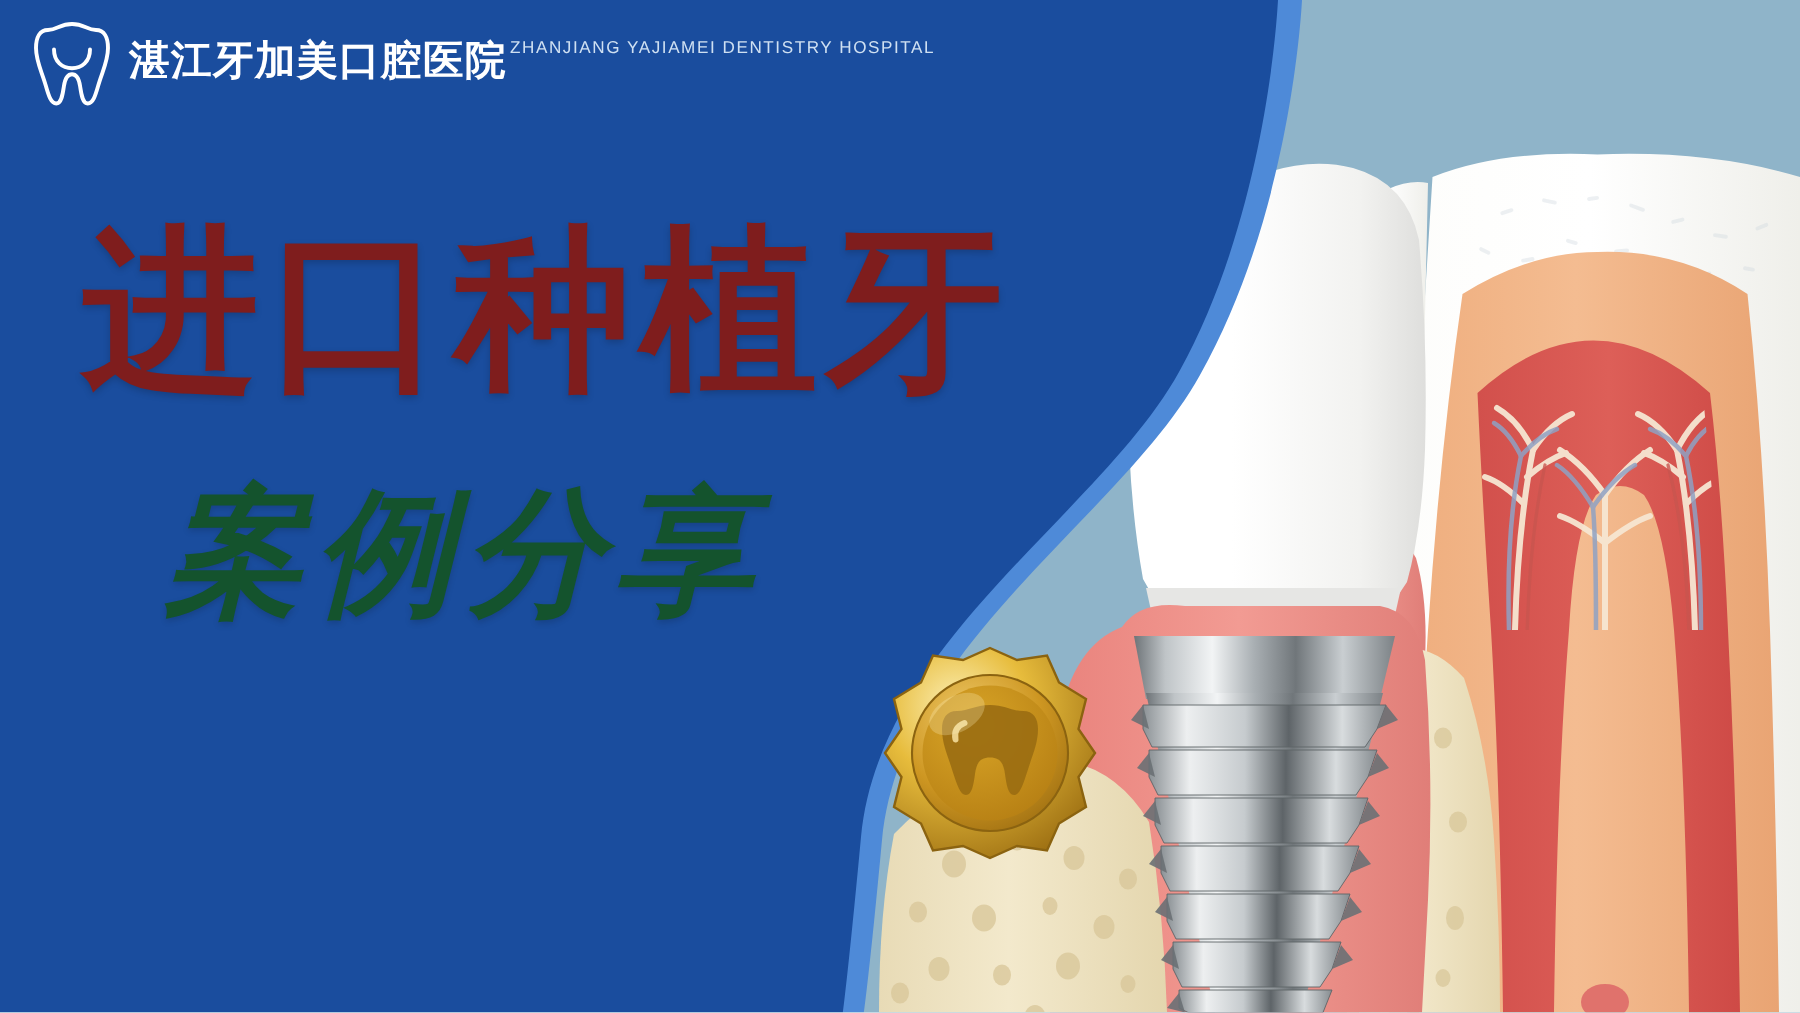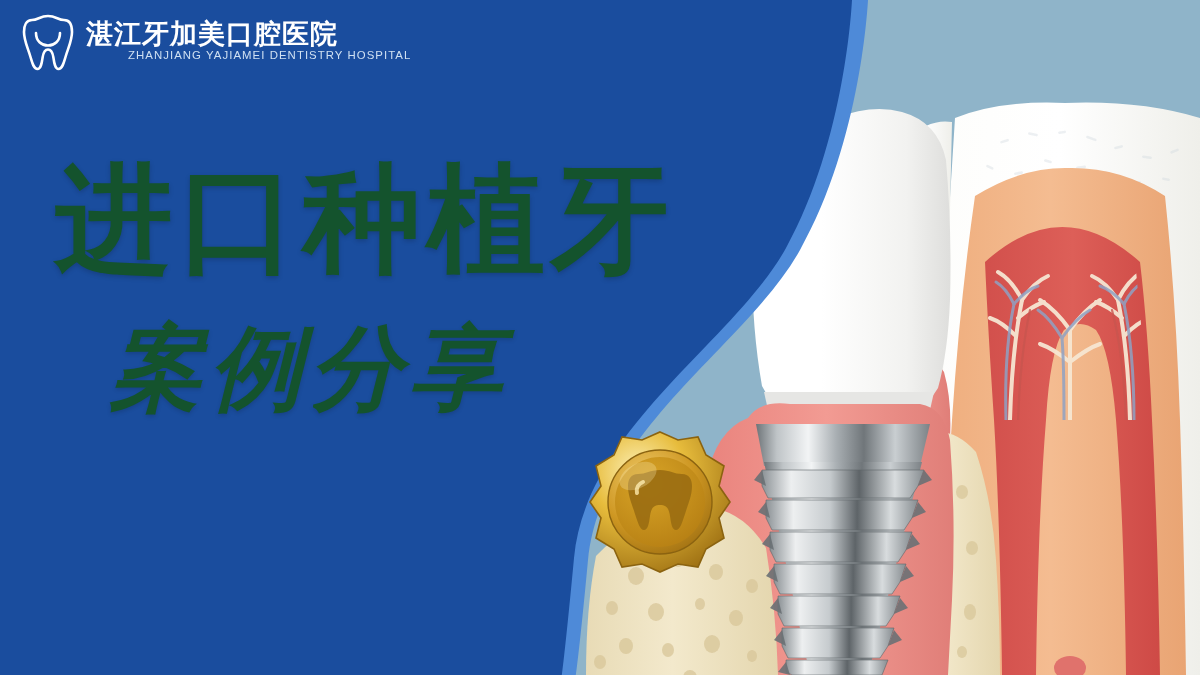--- a/index.html
+++ b/index.html
@@ -20,35 +20,35 @@
   
   .bluepanel{position:absolute;top:0;left:0;width:1200px;height:675px;}
 
   
   .logo-wrap{
     position:absolute;left:22px;top:10px;
     display:flex;align-items:center;gap:12px;
     z-index:40;
   }
   .logo-mark{width:52px;height:62px;flex:0 0 auto;}
-  .logo-text{display:flex;flex-direction:column;gap:2px;}
+  .logo-text{display:flex;flex-direction:row;gap:2px;}
   .logo-cn{
     color:#ffffff;font-size:27px;font-weight:700;letter-spacing:1px;
     line-height:1.05;white-space:nowrap;
     font-family:"DejaVu Sans","Liberation Sans",sans-serif;
   }
   .logo-en{
     color:#cfe0f2;font-size:11.4px;letter-spacing:1.05px;
-    line-height:1;white-space:nowrap;font-weight:400;margin-left:42px;
+    line-height:1;white-space:nowrap;font-weight:400;
   }
 
   
   .headline{
-    position:absolute;left:55px;top:160px;z-index:40;
-    color:#14532d;
+    position:absolute;left:55px;top:147px;z-index:40;
+    color:#7f1d1d;
     font-size:118px;font-weight:700;letter-spacing:6px;
     line-height:1.0;white-space:nowrap;
     font-family:"DejaVu Sans","Liberation Sans",sans-serif;
     text-shadow:0 2px 5px rgba(0,0,0,.18);
   }
   .subhead{
     position:absolute;left:110px;top:322px;z-index:40;
     color:#14532d;
     font-size:92px;font-weight:700;letter-spacing:8px;
     line-height:1.0;white-space:nowrap;

